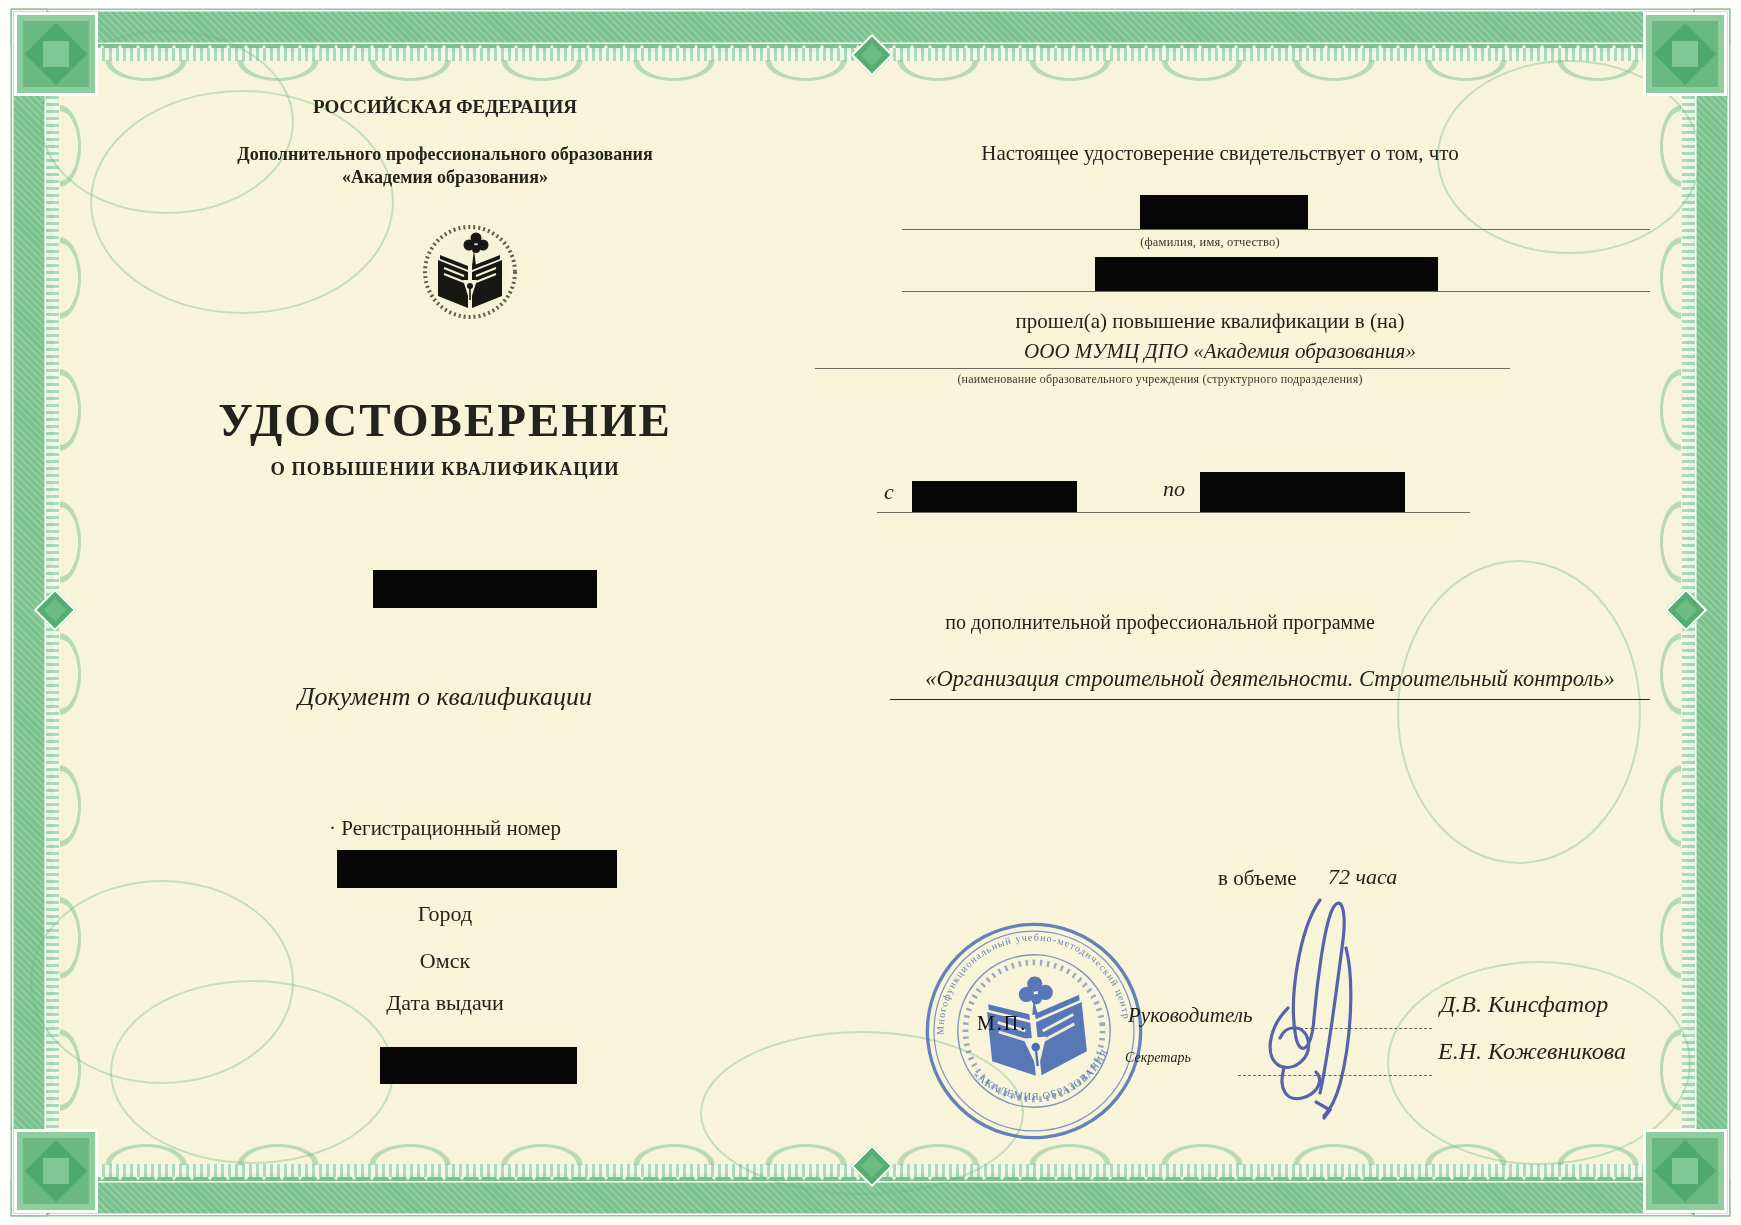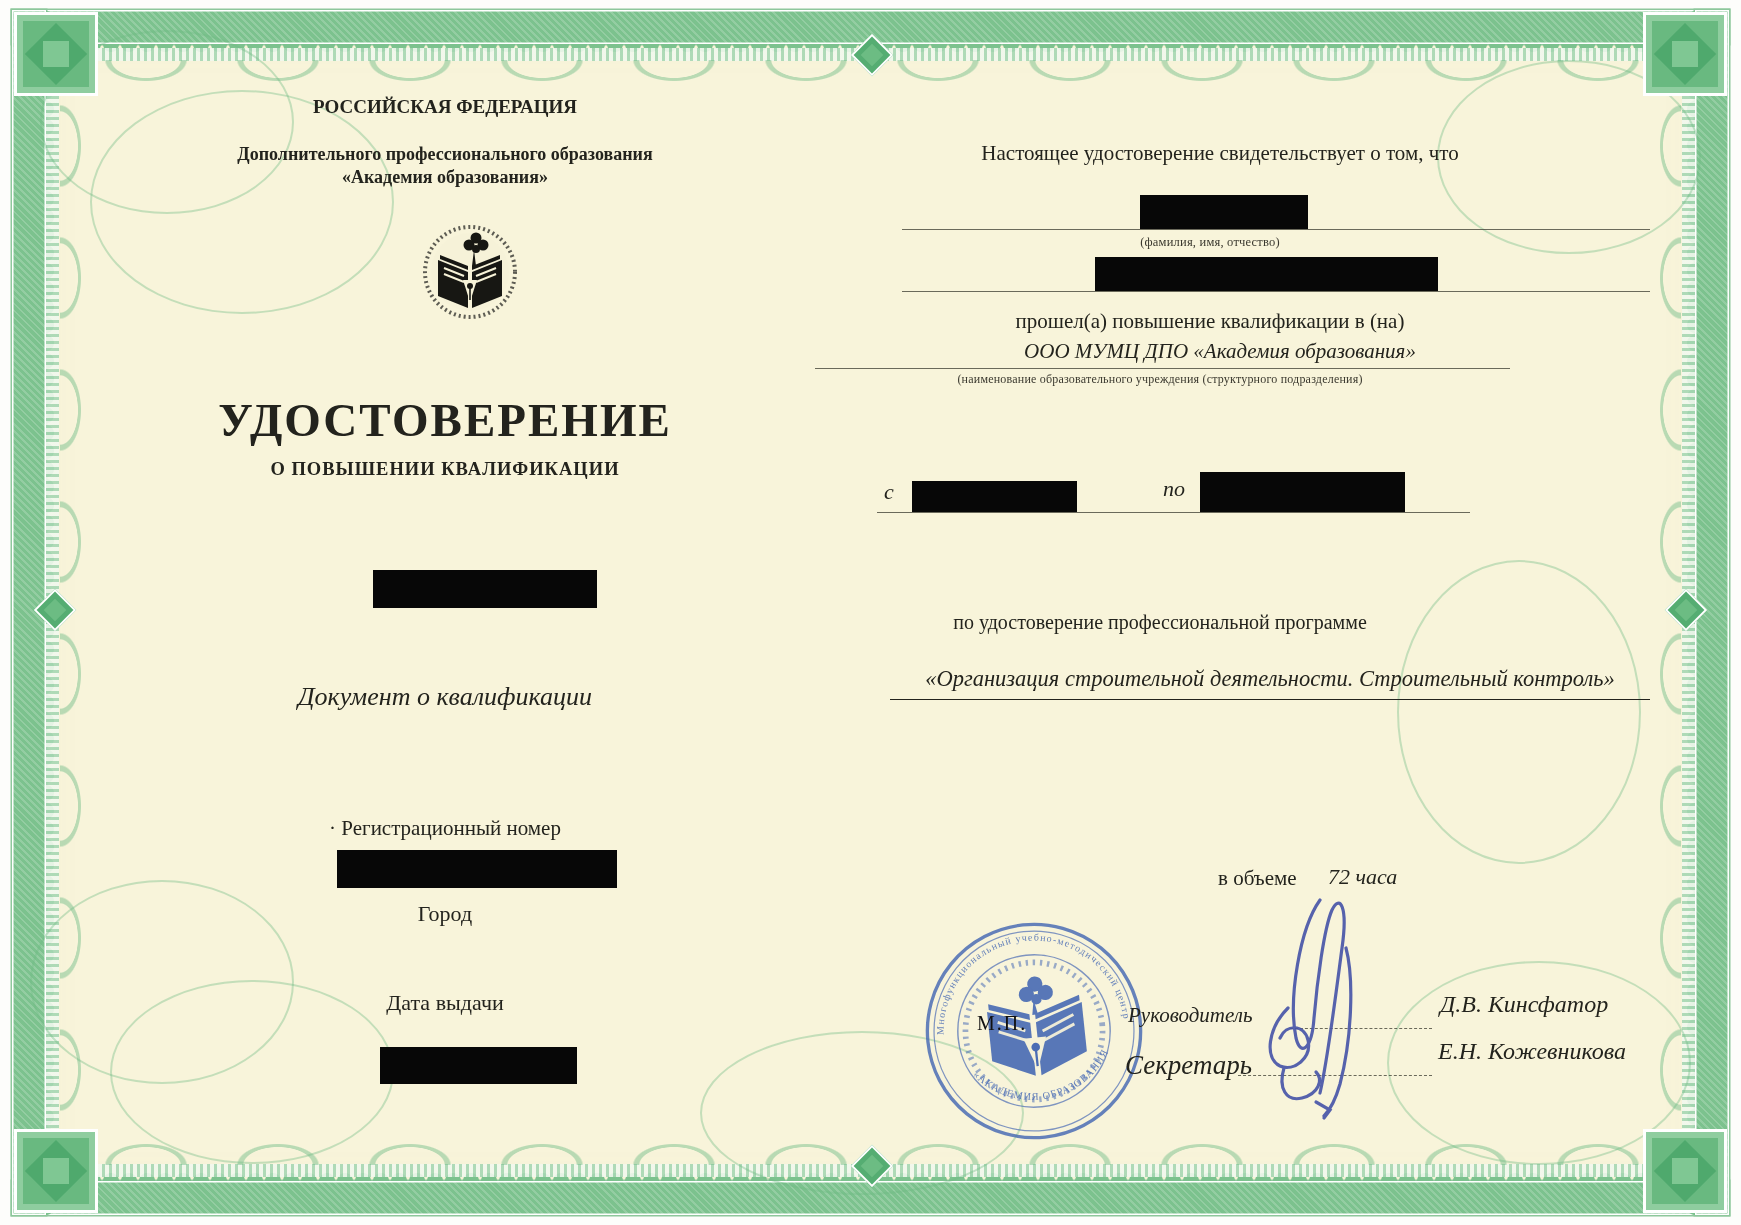--- a/index.html
+++ b/index.html
@@ -151,20 +151,21 @@
   <div class="t center bold" style="left:120px;top:459px;width:650px;font-size:18.5px;letter-spacing:1px;">О ПОВЫШЕНИИ КВАЛИФИКАЦИИ</div>
 
   <div class="redact" style="left:373px;top:570px;width:224px;height:38px;"></div>
 
   <div class="t center" style="left:120px;top:816px;width:650px;font-size:21px;">· Регистрационный номер</div>
 
   <div class="t center it" style="left:120px;top:682px;width:650px;font-size:26px;">Документ  о  квалификации</div>
   <div class="redact" style="left:337px;top:850px;width:280px;height:38px;"></div>
 
   <div class="t center" style="left:120px;top:901px;width:650px;font-size:22px;">Город</div>
+  <div class="t center" style="left:120px;top:948px;width:650px;font-size:22px;">Омск</div>
   <div class="t center" style="left:120px;top:990px;width:650px;font-size:22px;">Дата выдачи</div>
   <div class="redact" style="left:380px;top:1047px;width:197px;height:37px;"></div>
 
   <div class="t center" style="left:900px;top:141px;width:640px;font-size:21px;">Настоящее удостоверение свидетельствует о том, что</div>
 
   <div class="redact" style="left:1140px;top:195px;width:168px;height:34px;"></div>
   <div class="rule" style="left:902px;top:229px;width:748px;"></div>
   <div class="t center caption" style="left:1050px;top:235px;width:320px;">(фамилия, имя, отчество)</div>
 
   <div class="redact" style="left:1095px;top:257px;width:343px;height:34px;"></div>
@@ -174,21 +175,21 @@
   <div class="t center it bold" style="left:900px;top:339px;width:640px;font-size:21px;font-weight:500;">ООО МУМЦ ДПО «Академия образования»</div>
   <div class="rule" style="left:815px;top:368px;width:695px;"></div>
   <div class="t center caption" style="left:860px;top:372px;width:600px;font-size:12px;">(наименование образовательного учреждения (структурного подразделения)</div>
 
   <div class="t it" style="left:884px;top:479px;font-size:22px;">с</div>
   <div class="redact" style="left:912px;top:481px;width:165px;height:31px;"></div>
   <div class="t it" style="left:1163px;top:476px;font-size:22px;text-align:right;">по</div>
   <div class="redact" style="left:1200px;top:472px;width:205px;height:40px;"></div>
   <div class="rule" style="left:877px;top:512px;width:593px;"></div>
 
-  <div class="t center" style="left:900px;top:611px;width:520px;font-size:20px;">по удостоверение профессиональной программе</div>
+  <div class="t center" style="left:900px;top:611px;width:520px;font-size:20px;">по дополнительной профессиональной программе</div>
   <div class="t center it bold" style="left:890px;top:666px;width:760px;font-size:22.5px;font-weight:500;border-bottom:1.5px solid #23231d;padding-bottom:7px;">«Организация строительной деятельности. Строительный контроль»</div>
 
   <div class="t" style="left:1218px;top:866px;font-size:21px;">в объеме</div>
   <div class="t it" style="left:1328px;top:864px;font-size:22px;">72 часа</div>
 
   <svg class="seal" style="left:915px;top:912px;" width="238" height="238" viewBox="0 0 250 250">
     <defs>
       <path id="arcTop" d="M 30,125 A 95,95 0 1 1 220,125"></path>
       <path id="arcBot" d="M 48,152 A 88,88 0 0 0 202,152"></path>
     </defs>
@@ -223,21 +224,21 @@
     <circle cx="125" cy="142" r="4.5" fill="#3e63b2"></circle>
     <path d="M125 142 L125 162" stroke="#3e63b2" stroke-width="2.4"></path>
   </svg>
 
   <div class="mp" style="left:977px;top:1012px;">М.П.</div>
 
   <div class="t it" style="left:1128px;top:1003px;font-size:21px;">Руководитель</div>
   <div class="rule" style="left:1290px;top:1028px;width:142px;border-top-style:dashed;"></div>
   <div class="t it" style="left:1440px;top:991px;font-size:24px;">Д.В. Кинсфатор</div>
 
-  <div class="t it" style="left:1125px;top:1050px;font-size:27px;">Секретарь</div>
+  <div class="t it" style="left:1125px;top:1050px;font-size:14px;">Секретарь</div>
   <div class="rule" style="left:1238px;top:1075px;width:194px;border-top-style:dashed;"></div>
   <div class="t it" style="left:1438px;top:1038px;font-size:24px;">Е.Н. Кожевникова</div>
 
   <svg class="sig" style="left:1228px;top:888px;" width="210" height="240" viewBox="0 0 210 240">
     <g fill="none" stroke="#4553a8" stroke-width="3.2" stroke-linecap="round" opacity=".9">
       <path d="M92 12 C 72 40, 60 110, 68 150 C 73 170, 84 160, 86 130 C 89 95, 96 40, 104 22 C 112 6, 120 18, 114 60 C 108 105, 100 170, 92 205"></path>
       <path d="M60 120 C 40 140, 36 170, 52 178 C 66 184, 84 170, 80 152 C 76 136, 58 136, 52 150"></path>
       <path d="M56 180 C 50 200, 58 214, 74 210 C 90 206, 96 192, 88 184"></path>
       <path d="M118 60 C 126 90, 124 150, 112 196 C 108 210, 102 222, 96 228"></path>
       <path d="M88 214 L 102 222 L 96 230"></path>

